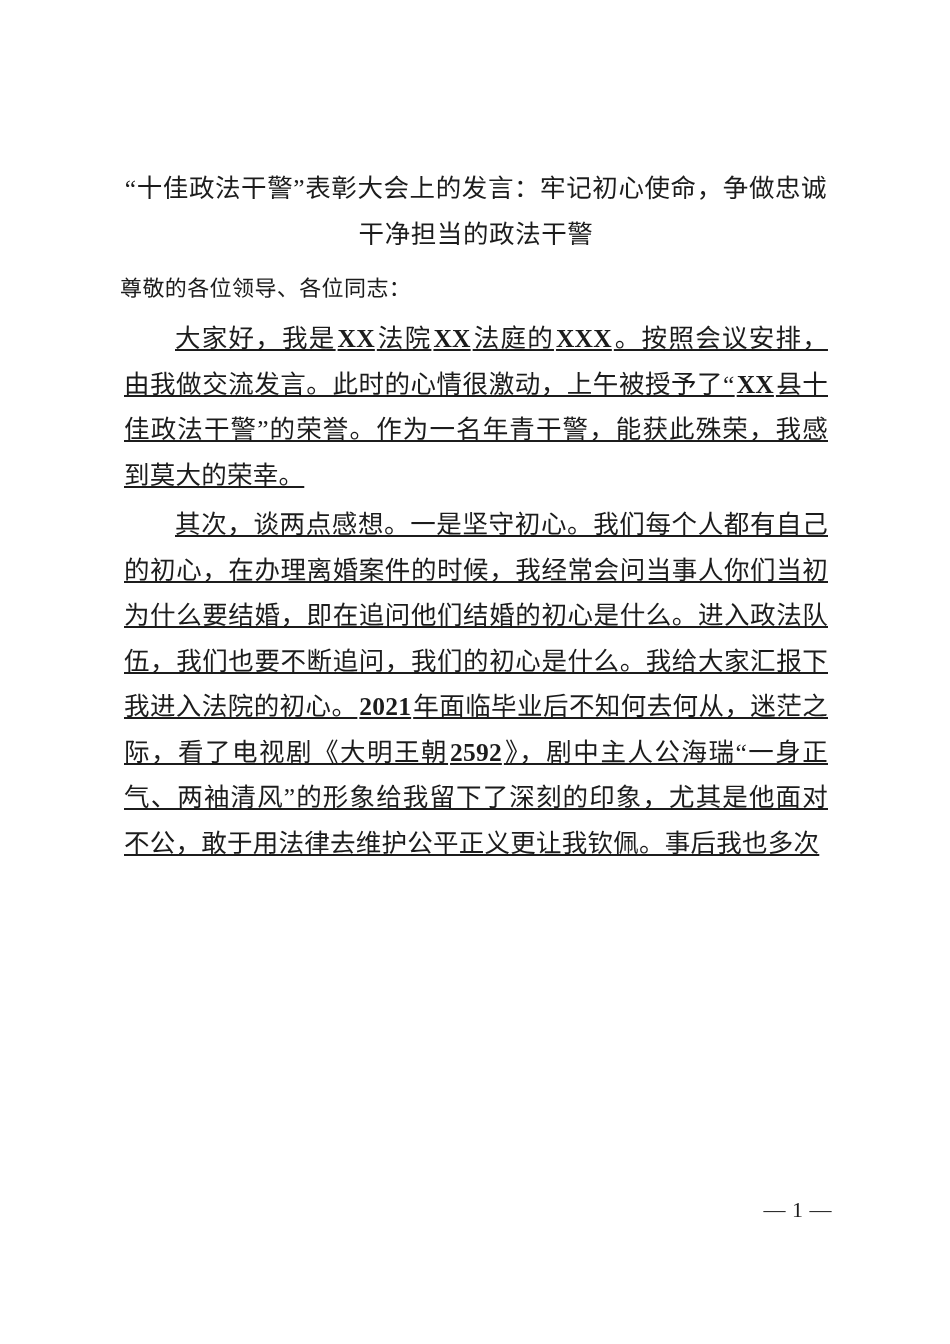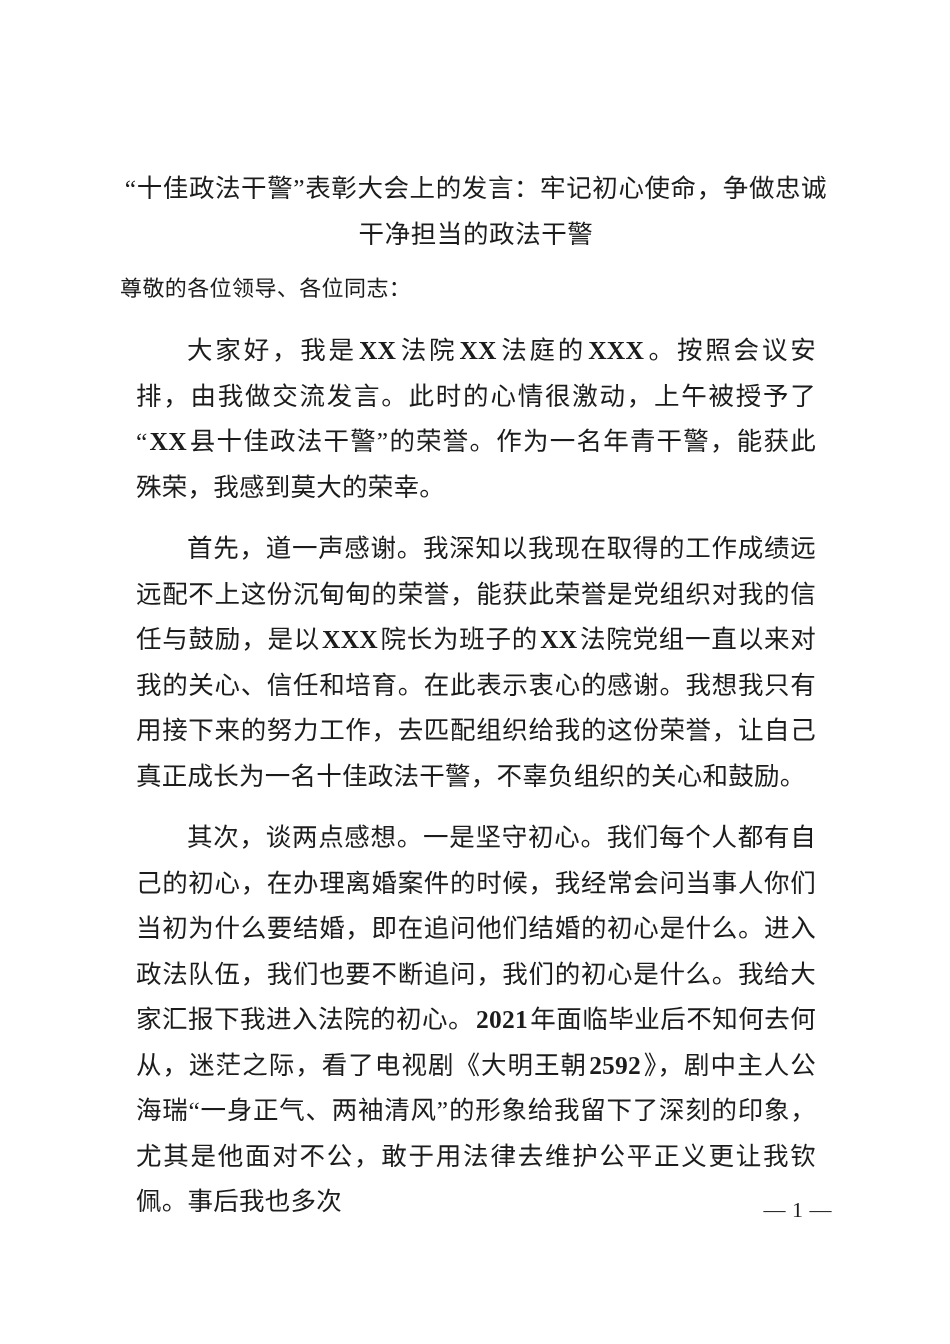--- a/index.html
+++ b/index.html
@@ -46,26 +46,27 @@
     letter-spacing: 0.4px;
     margin: 0;
     color: #1c1c1c;
   }
 
   
   .para {
     font-size: 25.5px;
     line-height: 45.5px;
     letter-spacing: 0.25px;
-    margin: 16px;
+    margin: 4px;
     text-align: justify;
     text-justify: inter-ideograph;
     text-align-last: left;
     color: #1c1c1c;
     text-indent: 2em;
+    text-decoration: underline;
   }
 
   
   .lat {
     font-family: "Liberation Serif", "DejaVu Serif", serif;
     font-weight: 700;
     letter-spacing: 0.2px;
     padding: 0 2px;
   }
 
@@ -87,20 +88,19 @@
 
 <div class="page">
 
   <div class="content">
 
     <h1 class="doc-title">“十佳政法干警”表彰大会上的发言：牢记初心使命，争做忠诚干净担当的政法干警</h1>
 
     <p class="salutation">尊敬的各位领导、各位同志：</p>
 
     <p class="para">大家好，我是<span class="lat">XX</span>法院<span class="lat">XX</span>法庭的<span class="lat">XXX</span>。按照会议安排，由我做交流发言。此时的心情很激动，上午被授予了“<span class="lat">XX</span>县十佳政法干警”的荣誉。作为一名年青干警，能获此殊荣，我感到莫大的荣幸。</p>
-    <p class="para">首先，道一声感谢。我深知以我现在取得的工作成绩远远配不上这份沉甸甸的荣誉，能获此荣誉是党组织对我的信任与鼓励，是以<span class="lat">XXX</span>院长为班子的<span class="lat">XX</span>法院党组一直以来对我的关心、信任和培育。在此表示衷心的感谢。我想我只有用接下来的努力工作，去匹配组织给我的这份荣誉，让自己真正成长为一名十佳政法干警，不辜负组织的关心和鼓励。</p>
     <p class="para">其次，谈两点感想。一是坚守初心。我们每个人都有自己的初心，在办理离婚案件的时候，我经常会问当事人你们当初为什么要结婚，即在追问他们结婚的初心是什么。进入政法队伍，我们也要不断追问，我们的初心是什么。我给大家汇报下我进入法院的初心。<span class="lat">2021</span>年面临毕业后不知何去何从，迷茫之际，看了电视剧《大明王朝<span class="lat">2592</span>》，剧中主人公海瑞“一身正气、两袖清风”的形象给我留下了深刻的印象，尤其是他面对不公，敢于用法律去维护公平正义更让我钦佩。事后我也多次</p>
 
   </div>
 
   <div class="page-number">— 1 —</div>
 
 </div>
 
 </body></html>

